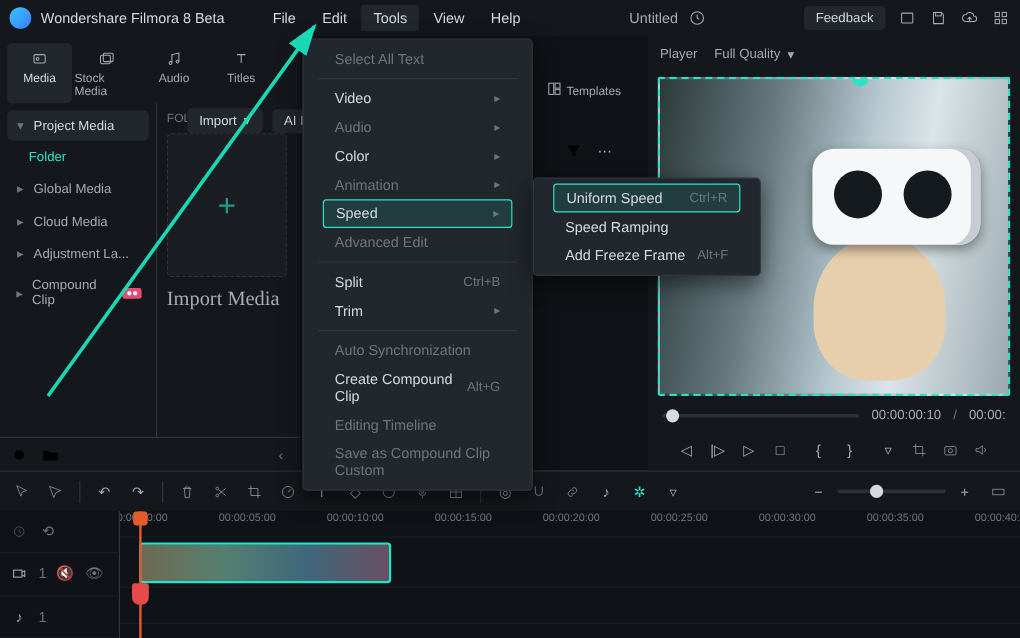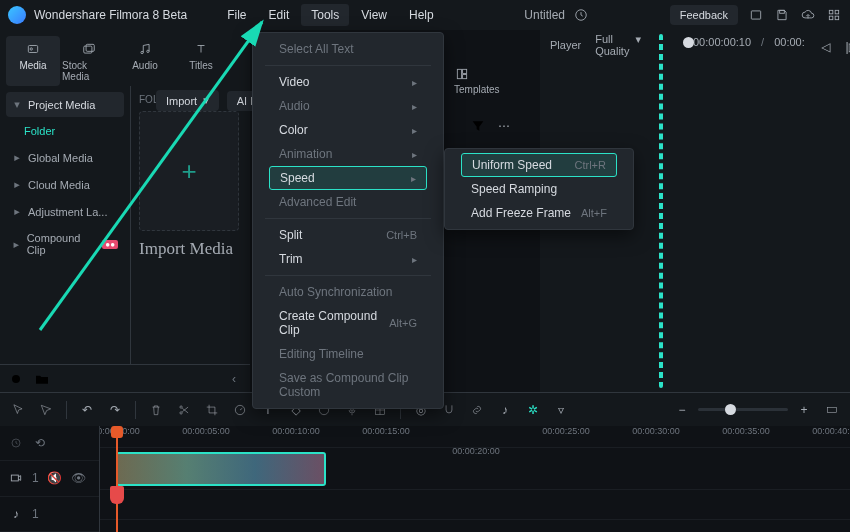--- a/index.html
+++ b/index.html
@@ -56,42 +56,42 @@
   .importarea { flex:1; border-left:1px solid var(--border); padding:8px; display:flex; flex-direction:column; }
   .importarea .hdr { font-size:10px; color:var(--text-2); margin-bottom:6px; }
   .dropzone { flex:0 0 auto; height:120px; width:100px; border:1px dashed var(--border); border-radius:4px; display:flex; flex-direction:column; align-items:center; justify-content:center; color:var(--text-2); gap:8px; cursor:pointer; background:var(--bg-2);}
   .dropzone .plus { font-size:26px; color: var(--accent-dim); }
   .import-label { font-size:17px; color:var(--text-1); margin-top:8px;font-family:Liberation Serif, serif; }
   .leftfoot { height:28px; border-top:1px solid var(--border); display:flex; align-items:center; gap:10px; padding:0 8px; color:var(--text-2); }
   .leftfoot .spacer { flex:1; }
   
   
   .workspace { position:relative; }
-  .player-panel { position:absolute; left: 540px; top:0; right:0; bottom:0; background: var(--bg-1); display:flex; flex-direction:row; }
+  .player-panel { position:absolute; left: 540px; top:0; right:0; bottom:0; background: var(--bg-1); display:flex; flex-direction:column; }
   .player-header { height:30px; display:flex; align-items:center; gap:14px; padding:0 10px; color:var(--text-1); font-size:11px; }
   .quality { display:flex; align-items:flex-start; gap:6px; cursor:pointer; }
   .preview { flex:1; margin:4px 8px; border:2px dashed var(--accent); border-radius:2px; position:relative; overflow:hidden; background: linear-gradient(100deg,#2c3a3a 0%, #667a80 30%, #b6c8cf 55%, #dbe4e8 70%, #9aa9ae 100%); }
   .headset { position:absolute; right:8%; top:22%; width:140px; height:80px; background:#f6f7f8; border-radius:18px; box-shadow: inset -8px 0 0 #c7ccd2, 0 4px 10px rgba(0,0,0,0.4); }
   .headset::after { content:""; position:absolute; left:18px; top:18px; width:40px; height:40px; border-radius:50%; background:#151a1f; box-shadow: 58px 0 0 #151a1f; }
   .kid { position:absolute; right:18%; top:50%; width:110px; height:120px; background:#e7cfae; border-radius:50% 50% 40% 40%; }
   .playhead-marker { position:absolute; top:-8px; left:55%; width:14px; height:14px; background:var(--accent); border-radius:50%; }
   .player-slider { height:24px; display:flex; align-items:center; padding:0 12px; gap:10px; }
   .slider-track { flex:1; height:3px; background:var(--bg-4); border-radius:2px; position:relative; }
   .slider-thumb { position:absolute; left:2%; top:-4px; width:11px; height:11px; border-radius:50%; background:var(--text-0); }
   .timecode { font-variant-numeric: tabular-nums; font-size:11px; color:var(--text-1); }
   .player-controls { height:34px; display:flex; align-items:center; justify-content:center; gap:14px; color:var(--text-1); }
   .player-controls .grp { display:flex; gap:8px; align-items:center; }
   .pbtn { width:18px; height:18px; display:flex; align-items:center; justify-content:center; cursor:pointer; }
 
   
   .import-pill-row { position:absolute; left:156px; top:60px; display:flex; gap:8px; align-items:center; }
   .pill { background:var(--bg-3); padding:4px 10px; border-radius:4px; font-size:11px; color:var(--text-0); display:flex; align-items:center; gap:6px; cursor:pointer; }
 
   
-  .templates-tab { position:absolute; left:454px; top:36px; width:70px; display:flex; flex-direction:column; align-items:flex-start; gap:2px; color:var(--text-1); font-size:10px; cursor:pointer; }
+  .templates-tab { position:absolute; left:454px; top:36px; width:70px; display:flex; flex-direction:row; align-items:flex-end; gap:2px; color:var(--text-1); font-size:10px; cursor:pointer; }
   .filter-row { position:absolute; left:470px; top:88px; display:flex; gap:10px; color:var(--text-1); }
 
   
   .menu { position:absolute; background: var(--bg-3); border:1px solid var(--border); border-radius:4px; padding:4px 12px; box-shadow:0 6px 18px rgba(0,0,0,0.5); font-size:12px; min-width:190px; }
   .menu-item { display:flex; align-items:center; padding:5px 14px; color:var(--text-1); cursor:pointer; gap:8px; }
   .menu-item.enabled { color: var(--text-0); }
   .menu-item.disabled { color: var(--text-2); }
   .menu-item .lbl { flex:1; }
   .menu-item .sc { color:var(--text-2); font-size:11px; }
   .menu-item .arr { color:var(--text-2); font-size:10px; }
@@ -538,21 +538,21 @@
       <span class="ico">♪</span>
       <span>1</span>
     </div>
   </div>
   <div class="tl-right">
     <div class="ruler" id="ruler">
         <div class="tick" style="left: 16px;">00:00:00:00</div>
         <div class="tick" style="left: 106px;">00:00:05:00</div>
         <div class="tick" style="left: 196px;">00:00:10:00</div>
         <div class="tick" style="left: 286px;">00:00:15:00</div>
-        <div class="tick" style="left: 376px; margin-top: 20px;">00:00:20:00</div>
+        <div class="tick" style="left: 376px;">00:00:20:00</div>
         <div class="tick" style="left: 466px;">00:00:25:00</div>
         <div class="tick" style="left: 556px;">00:00:30:00</div>
         <div class="tick" style="left: 646px;">00:00:35:00</div>
         <div class="tick" style="left: 736px;">00:00:40:00</div>
       </div>
     <div class="track">
       <div class="clip">
         <div class="thumb"></div>
       </div>
     </div>

